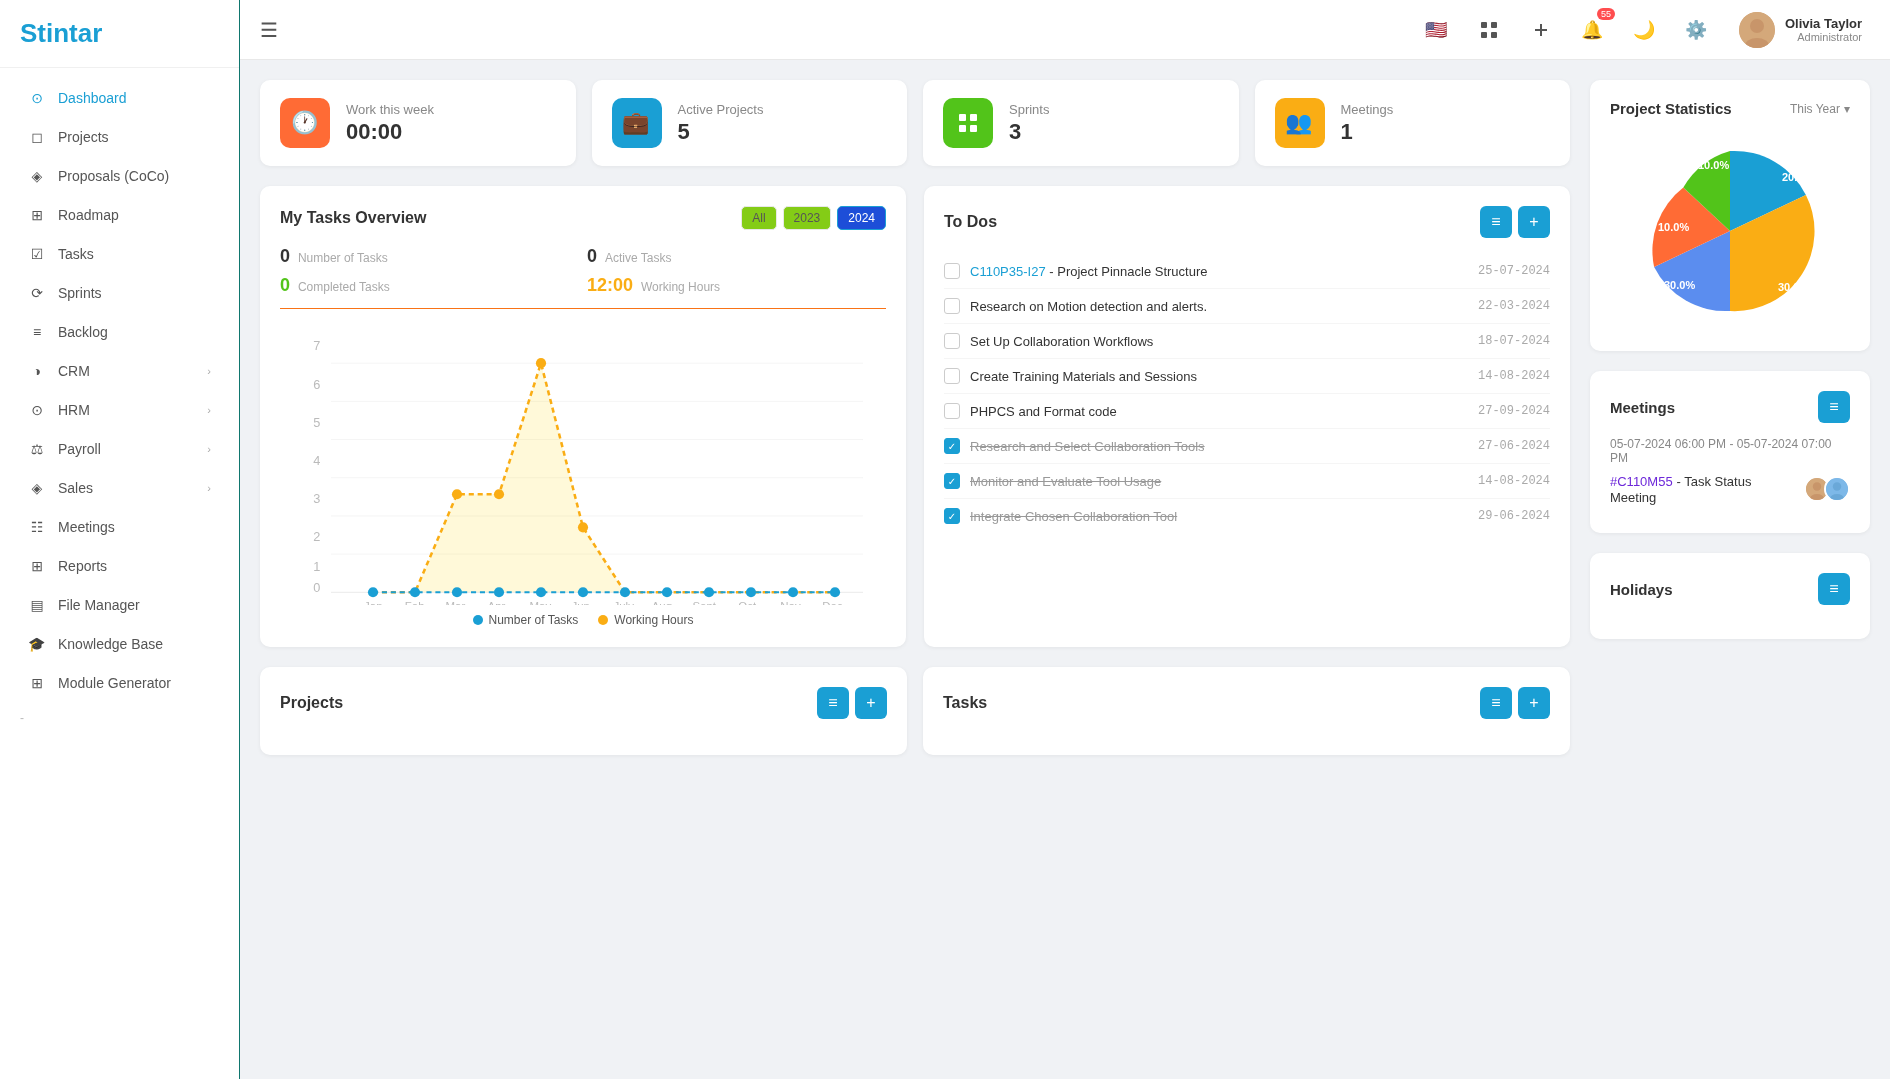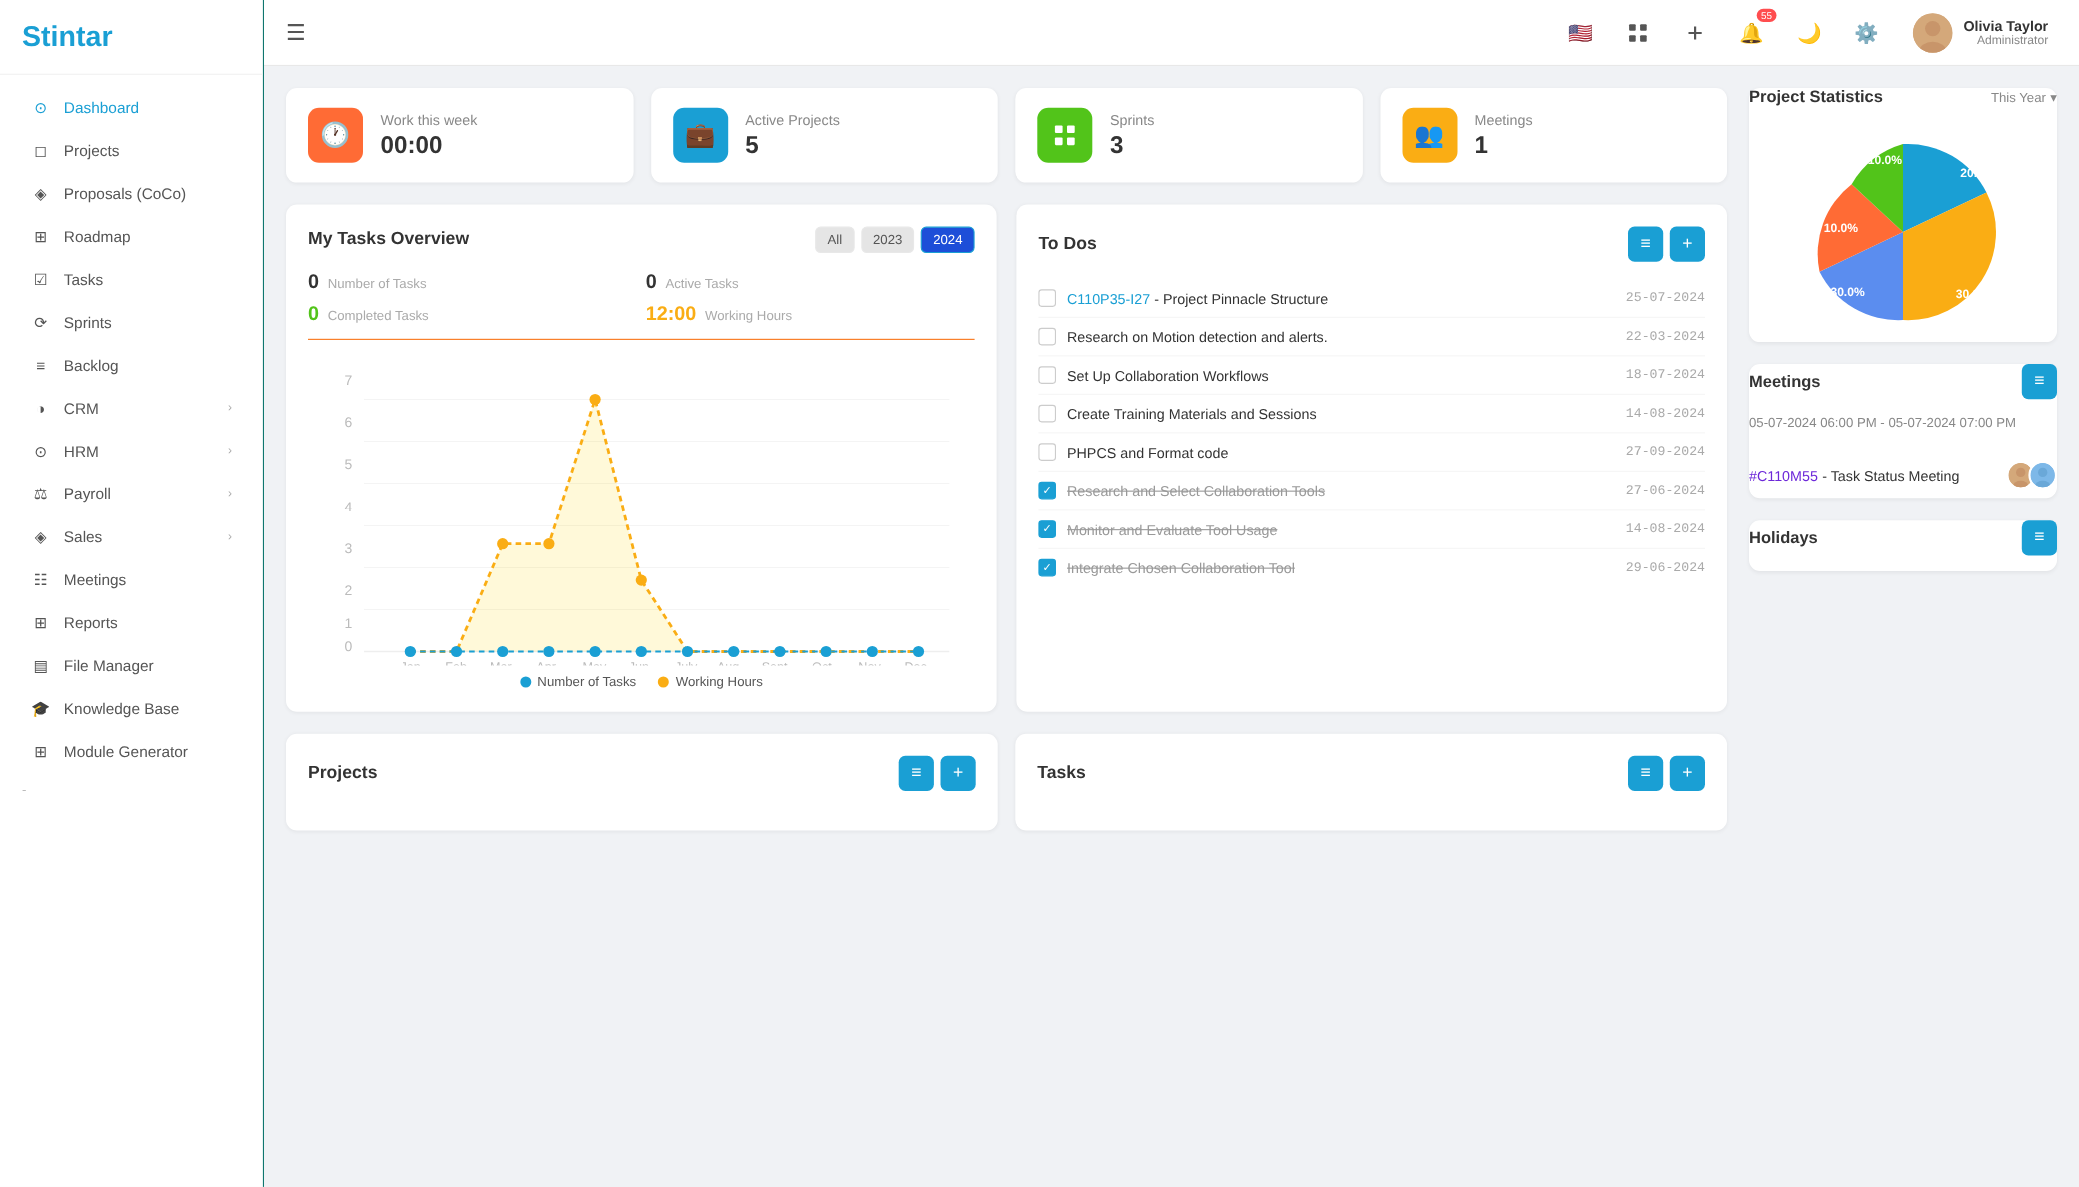--- a/index.html
+++ b/index.html
@@ -47,21 +47,21 @@
     .stat-text .value { font-size: 22px; font-weight: 700; color: #333; margin-top: 2px; }
 
     
     .middle-row { display: flex; gap: 18px; }
     .tasks-overview { background: #fff; border-radius: 10px; padding: 20px; flex: 1; box-shadow: 0 1px 4px rgba(0,0,0,0.06); }
     .todos-panel { background: #fff; border-radius: 10px; padding: 20px; flex: 1; box-shadow: 0 1px 4px rgba(0,0,0,0.06); }
 
     .panel-header { display: flex; align-items: center; justify-content: space-between; margin-bottom: 16px; }
     .panel-title { font-size: 16px; font-weight: 600; color: #333; }
     .filter-tabs { display: flex; gap: 6px; }
-    .filter-tab { padding: 4px 10px; border-radius: 5px; font-size: 12px; cursor: pointer; border: 1px solid #e8e8e8; background: #e5e5e5; color: #555; }
+    .filter-tab { padding: 4px 10px; border-radius: 5px; font-size: 12px; cursor: pointer; border: 1px solid #e8e8e8; background: #84cc16; color: #555; }
     .filter-tab.active { background: #1d4ed8; color: #fff; border-color: #1a9fd4; }
     .btn-group { display: flex; gap: 6px; }
     .btn-icon { width: 32px; height: 32px; border-radius: 6px; background: #1a9fd4; color: #fff; display: flex; align-items: center; justify-content: center; cursor: pointer; font-size: 16px; border: none; }
 
     .tasks-stats { display: grid; grid-template-columns: 1fr 1fr; gap: 8px; margin-bottom: 16px; border-bottom: 1px solid #f97316; padding-bottom: 12px; }
     .task-stat { text-align: left; }
     .task-stat .num { font-size: 18px; font-weight: 700; color: #333; }
     .task-stat .lbl { font-size: 12px; color: #aaa; margin-left: 4px; }
     .task-stat .num.green { color: #52c41a; }
     .task-stat .num.time { color: #faad14; }
@@ -78,30 +78,30 @@
     .todo-text { flex: 1; font-size: 13px; color: #333; }
     .todo-text a { color: #1a9fd4; text-decoration: none; }
     .todo-text.strikethrough { text-decoration: line-through; color: #999; }
     .todo-date { font-size: 12px; color: #aaa; white-space: nowrap; font-family: Liberation Mono, monospace; }
 
     
     .bottom-row { display: flex; gap: 16px; }
     .projects-panel, .tasks-panel { background: #fff; border-radius: 10px; padding: 20px; flex: 1; box-shadow: 0 1px 4px rgba(0,0,0,0.06); min-height: 80px; }
 
     
-    .right-panel { background: #fff; border-radius: 10px; box-shadow: 0 1px 4px rgba(0,0,0,0.06); }
+    .right-panel { background: #fff; border-radius: 10px; padding: 20px; box-shadow: 0 1px 4px rgba(0,0,0,0.06); }
     .right-panel-header { display: flex; align-items: center; justify-content: space-between; margin-bottom: 14px; }
     .right-panel-title { font-size: 15px; font-weight: 600; color: #333; }
     .year-select { font-size: 12px; color: #888; cursor: pointer; display: flex; align-items: center; gap: 4px; }
 
     
     .pie-container { display: flex; justify-content: center; align-items: center; height: 200px; }
 
     
-    .meeting-time { font-size: 12px; color: #888; margin-bottom: 20px; }
+    .meeting-time { font-size: 12px; color: #888; margin-bottom: 0; }
     .meeting-item { display: flex; align-items: center; gap: 10px; padding: 8px 0; }
     .meeting-link { color: #6d28d9; font-size: 13px; text-decoration: none; }
     .meeting-title { font-size: 13px; color: #333; }
     .meeting-avatars { display: flex; margin-left: auto; }
     .m-avatar { width: 26px; height: 26px; border-radius: 50%; background: #d4a87a; border: 2px solid #fff; margin-left: -6px; overflow: hidden; display: flex; align-items: center; justify-content: center; font-size: 10px; color: #fff; }
 
     .legend { display: flex; justify-content: center; gap: 20px; margin-top: 8px; }
     .legend-item { display: flex; align-items: center; gap: 6px; font-size: 12px; color: #555; }
     .legend-dot { width: 10px; height: 10px; border-radius: 50%; }
   </style>

